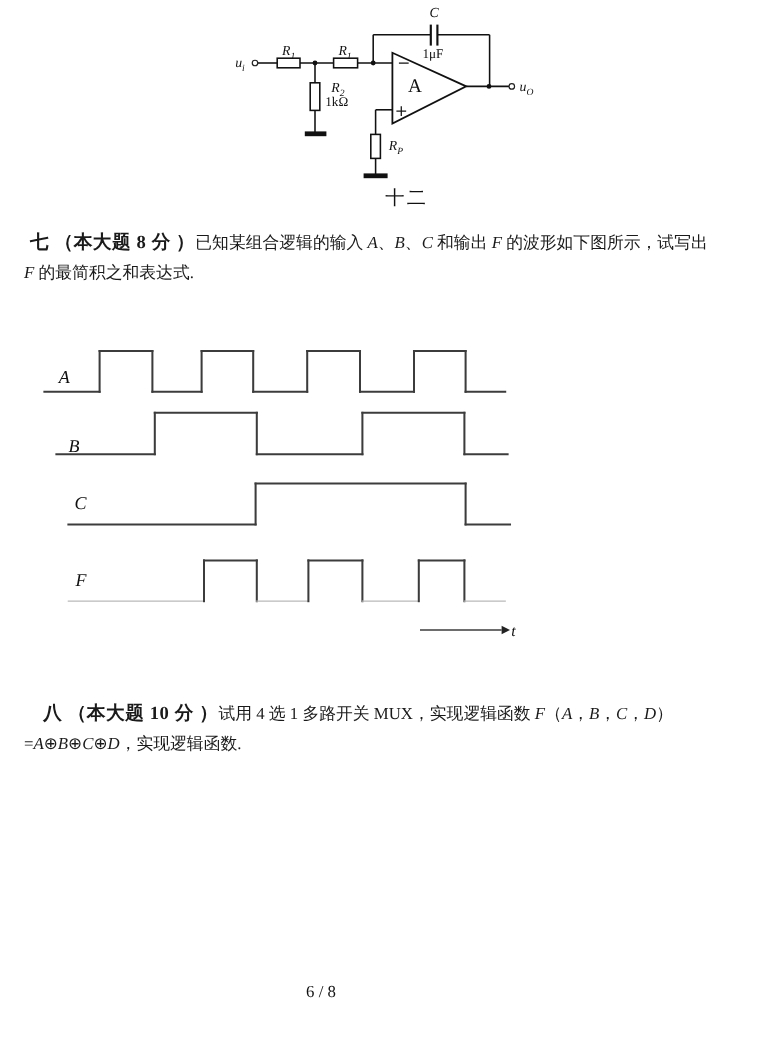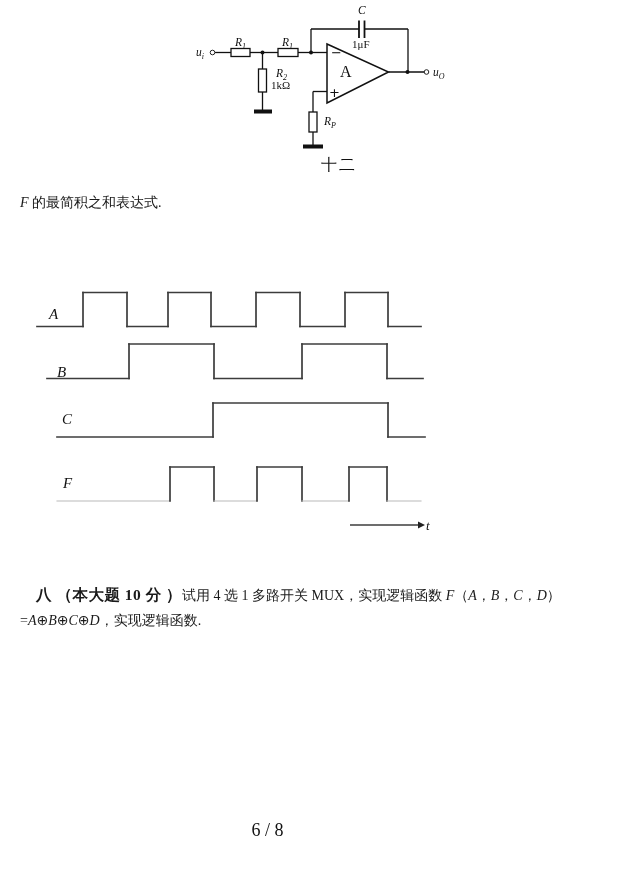--- a/index.html
+++ b/index.html
@@ -17,21 +17,21 @@
   .opamp-sign{font:13px "DejaVu Sans",sans-serif;}
   .fig-caption{font:16px "Liberation Serif",serif;letter-spacing:2px;}
   .wave-label{font:italic 15px "Liberation Serif",serif;}
   .t-label{font:italic 13px "Liberation Serif",serif;}
   .qblock{position:absolute;}
   .qline{font-size:14px;line-height:25px;white-space:nowrap;}
   .run-n{font-family:"Liberation Serif",serif;}
   .run-b{font-weight:bold;font-size:15.5px;letter-spacing:0.5px;}
   .run-i{font-style:italic;font-family:"Liberation Serif",serif;}
   .footer{position:absolute;left:0;top:820px;width:535px;text-align:center;
-          font-size:18px;font-family:"Liberation Serif",serif;color:#111;}
+          font-size:14px;font-family:"Liberation Serif",serif;color:#111;}
 </style>
 </head>
 <body>
 
 <div class="page">
 
   <svg class="fig" style="left:190px;top:0;width:262px;height:185px" viewBox="190 0 262 185">
     <g stroke="#111" stroke-width="1.3" fill="none">
       <line x1="215" y1="52.5" x2="231" y2="52.5"></line>
       <line x1="250" y1="52.5" x2="278" y2="52.5"></line>
@@ -78,20 +78,21 @@
     <text x="358" y="14" class="circ-label">C</text>
     <text x="352" y="48" class="circ-plain">1μF</text>
     <text x="340" y="77" class="opamp-letter">A</text>
     <text x="331" y="57" class="opamp-sign">−</text>
     <text x="329" y="96.5" class="opamp-sign">+</text>
     <text x="324" y="125" class="circ-label"><tspan>R</tspan><tspan class="circ-sub" dy="3">P</tspan></text>
     <text x="321" y="170" class="fig-caption">十二</text>
   </svg>
 
   <div class="qblock" style="left:20px;top:190px;width:612px;">
+    <div class="qline" style="padding-left:5px;"><span class="run-b">七 （本大题 8 分 ）</span><span class="run-n">已知某组合逻辑的输入 </span><span class="run-i">A</span><span class="run-n">、</span><span class="run-i">B</span><span class="run-n">、</span><span class="run-i">C</span><span class="run-n"> 和输出 </span><span class="run-i">F</span><span class="run-n"> 的波形如下图所示，试写出</span></div>
     <div class="qline"><span class="run-i">F</span><span class="run-n"> 的最简积之和表达式.</span></div>
   </div>
 
   <svg class="fig" style="left:30px;top:275px;width:410px;height:265px" viewBox="30 275 410 265">
       <g>
         <line x1="37" y1="326.5" x2="83" y2="326.5" stroke="#3c3c3c" stroke-width="1.7" stroke-linecap="square"></line>
         <line x1="83" y1="326.5" x2="83" y2="292.5" stroke="#3c3c3c" stroke-width="1.7" stroke-linecap="square"></line>
         <line x1="83" y1="292.5" x2="127" y2="292.5" stroke="#3c3c3c" stroke-width="1.7" stroke-linecap="square"></line>
         <line x1="127" y1="326.5" x2="127" y2="292.5" stroke="#3c3c3c" stroke-width="1.7" stroke-linecap="square"></line>
         <line x1="127" y1="326.5" x2="168" y2="326.5" stroke="#3c3c3c" stroke-width="1.7" stroke-linecap="square"></line>

